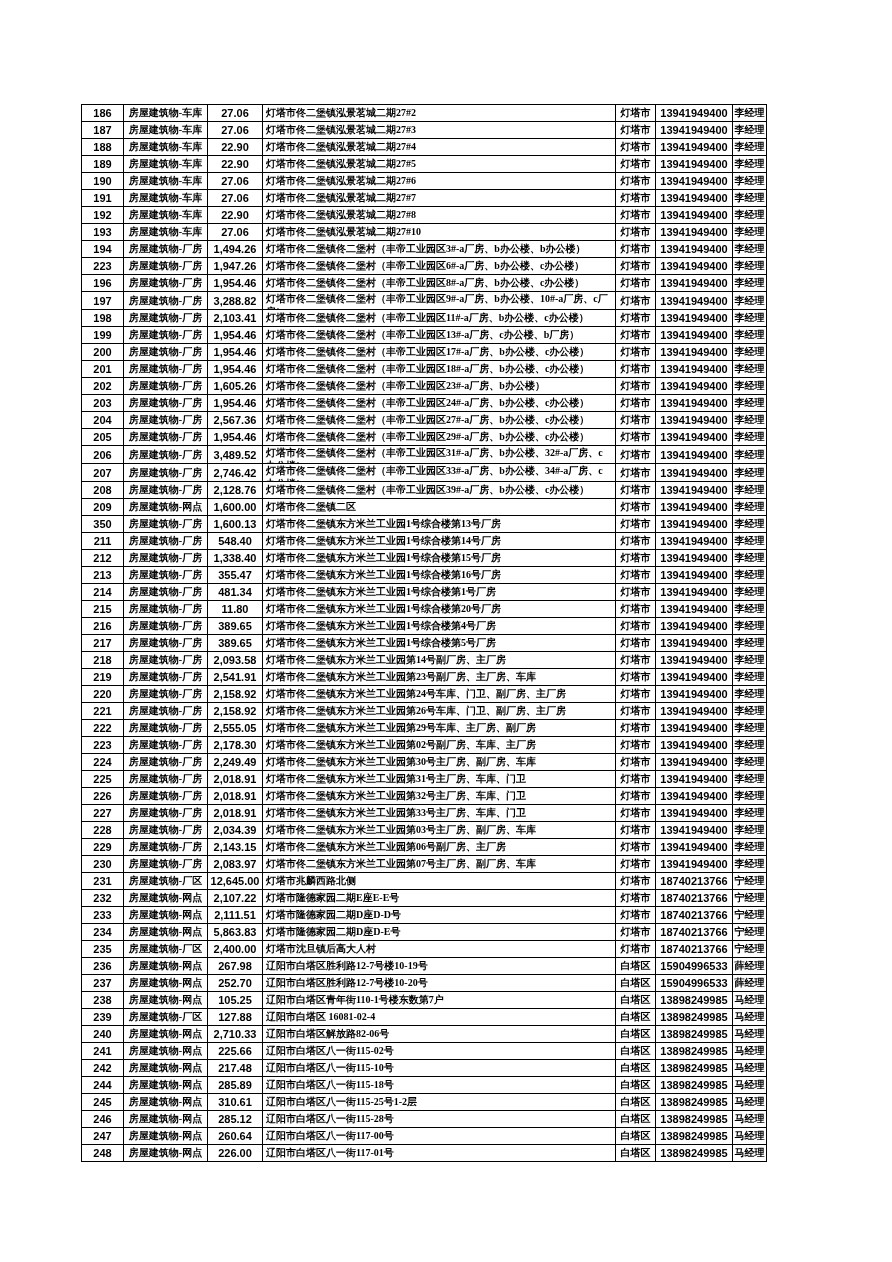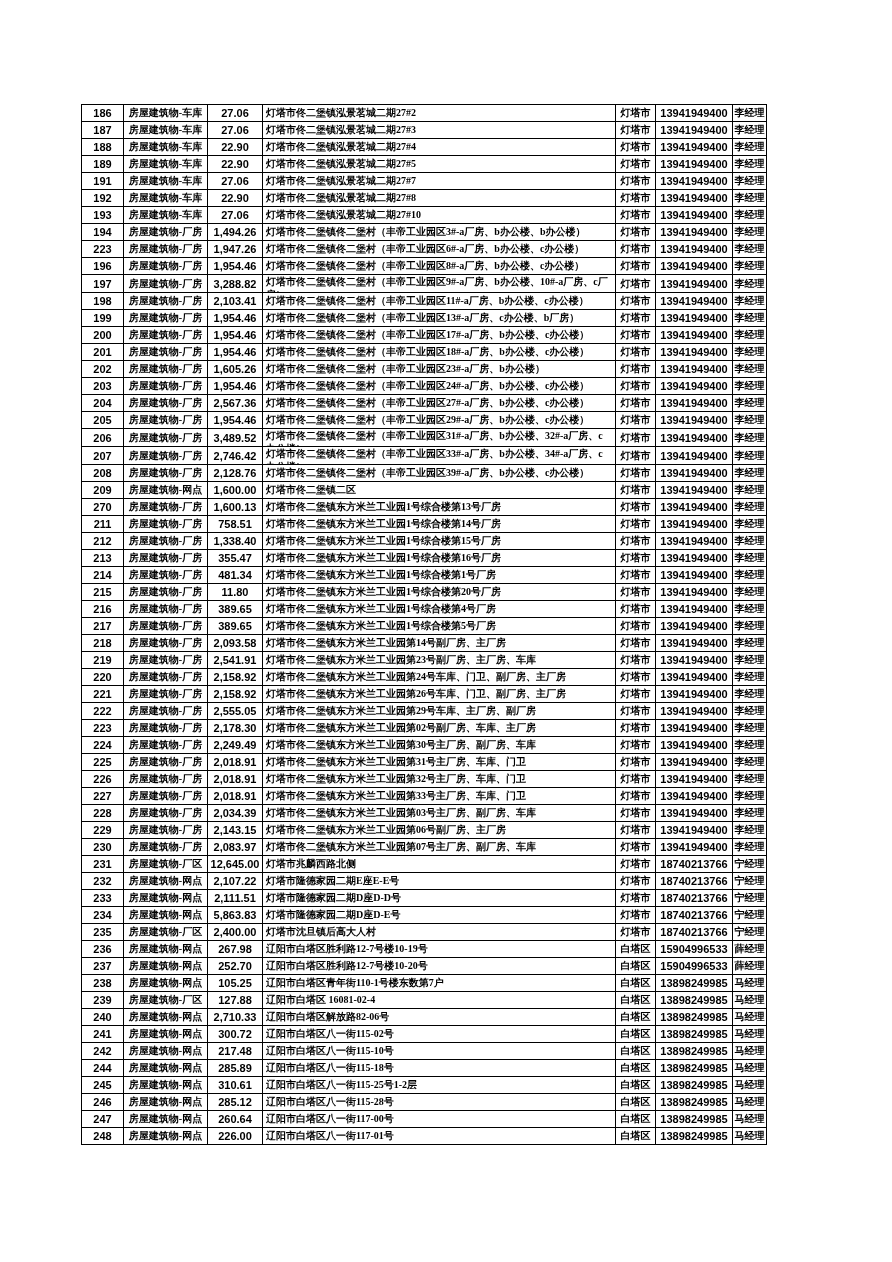--- a/index.html
+++ b/index.html
@@ -129,20 +129,31 @@
     <td class="c-cat">房屋建筑物-车库</td>
     <td class="c-val">22.90</td>
     <td class="c-desc">
       <div class="clip">灯塔市佟二堡镇泓景茗城二期27#5</div>
     </td>
     <td class="c-city">灯塔市</td>
     <td class="c-phone">13941949400</td>
     <td class="c-contact">李经理</td>
   </tr>
 
+  <tr>
+    <td class="c-num">190</td>
+    <td class="c-cat">房屋建筑物-车库</td>
+    <td class="c-val">27.06</td>
+    <td class="c-desc">
+      <div class="clip">灯塔市佟二堡镇泓景茗城二期27#6</div>
+    </td>
+    <td class="c-city">灯塔市</td>
+    <td class="c-phone">13941949400</td>
+    <td class="c-contact">李经理</td>
+  </tr>
 
   <tr>
     <td class="c-num">191</td>
     <td class="c-cat">房屋建筑物-车库</td>
     <td class="c-val">27.06</td>
     <td class="c-desc">
       <div class="clip">灯塔市佟二堡镇泓景茗城二期27#7</div>
     </td>
     <td class="c-city">灯塔市</td>
     <td class="c-phone">13941949400</td>
@@ -359,35 +370,35 @@
     <td class="c-val">1,600.00</td>
     <td class="c-desc">
       <div class="clip">灯塔市佟二堡镇二区</div>
     </td>
     <td class="c-city">灯塔市</td>
     <td class="c-phone">13941949400</td>
     <td class="c-contact">李经理</td>
   </tr>
 
   <tr>
-    <td class="c-num">270</td>
+    <td class="c-num">350</td>
     <td class="c-cat">房屋建筑物-厂房</td>
     <td class="c-val">1,600.13</td>
     <td class="c-desc">
       <div class="clip">灯塔市佟二堡镇东方米兰工业园1号综合楼第13号厂房</div>
     </td>
     <td class="c-city">灯塔市</td>
     <td class="c-phone">13941949400</td>
     <td class="c-contact">李经理</td>
   </tr>
 
   <tr>
     <td class="c-num">211</td>
     <td class="c-cat">房屋建筑物-厂房</td>
-    <td class="c-val">758.51</td>
+    <td class="c-val">548.40</td>
     <td class="c-desc">
       <div class="clip">灯塔市佟二堡镇东方米兰工业园1号综合楼第14号厂房</div>
     </td>
     <td class="c-city">灯塔市</td>
     <td class="c-phone">13941949400</td>
     <td class="c-contact">李经理</td>
   </tr>
 
   <tr>
     <td class="c-num">212</td>
@@ -733,21 +744,21 @@
       <div class="clip">辽阳市白塔区解放路82-06号</div>
     </td>
     <td class="c-city">白塔区</td>
     <td class="c-phone">13898249985</td>
     <td class="c-contact">马经理</td>
   </tr>
 
   <tr>
     <td class="c-num">241</td>
     <td class="c-cat">房屋建筑物-网点</td>
-    <td class="c-val">300.72</td>
+    <td class="c-val">225.66</td>
     <td class="c-desc">
       <div class="clip">辽阳市白塔区八一街115-02号</div>
     </td>
     <td class="c-city">白塔区</td>
     <td class="c-phone">13898249985</td>
     <td class="c-contact">马经理</td>
   </tr>
 
   <tr>
     <td class="c-num">242</td>

